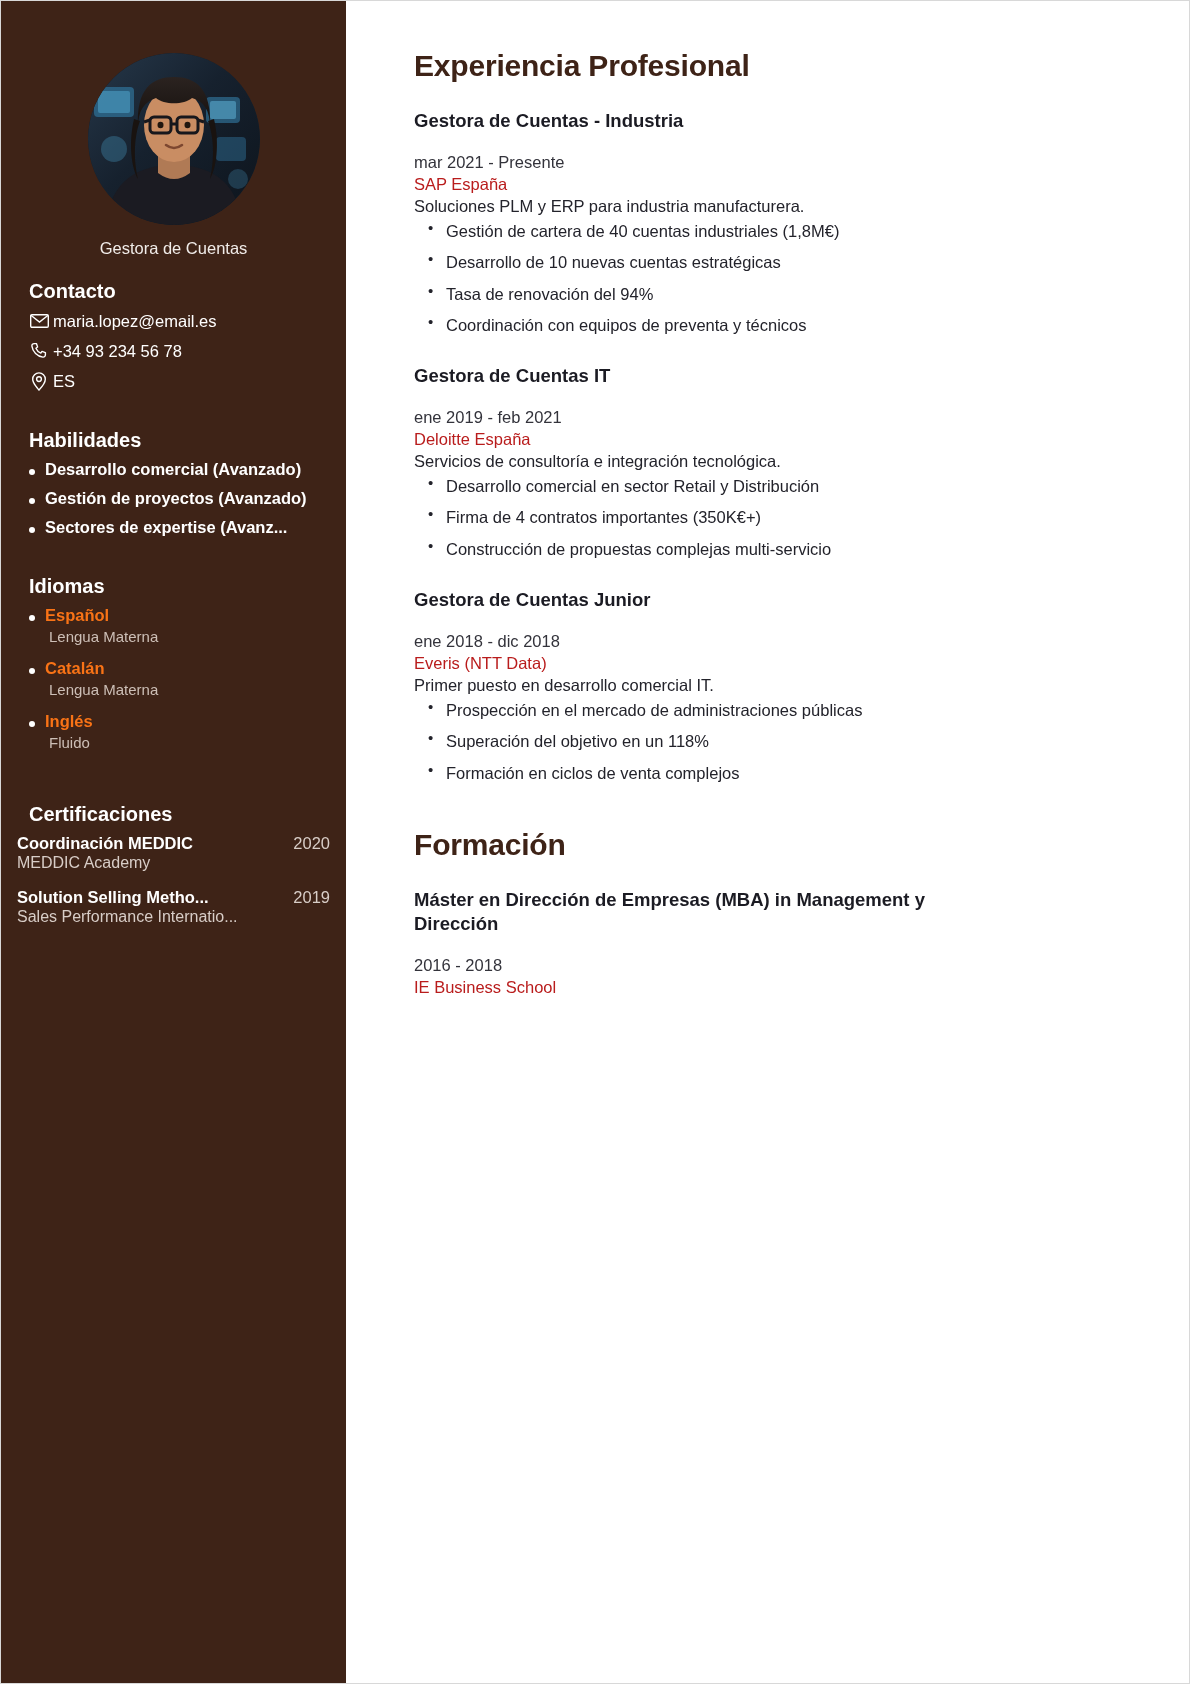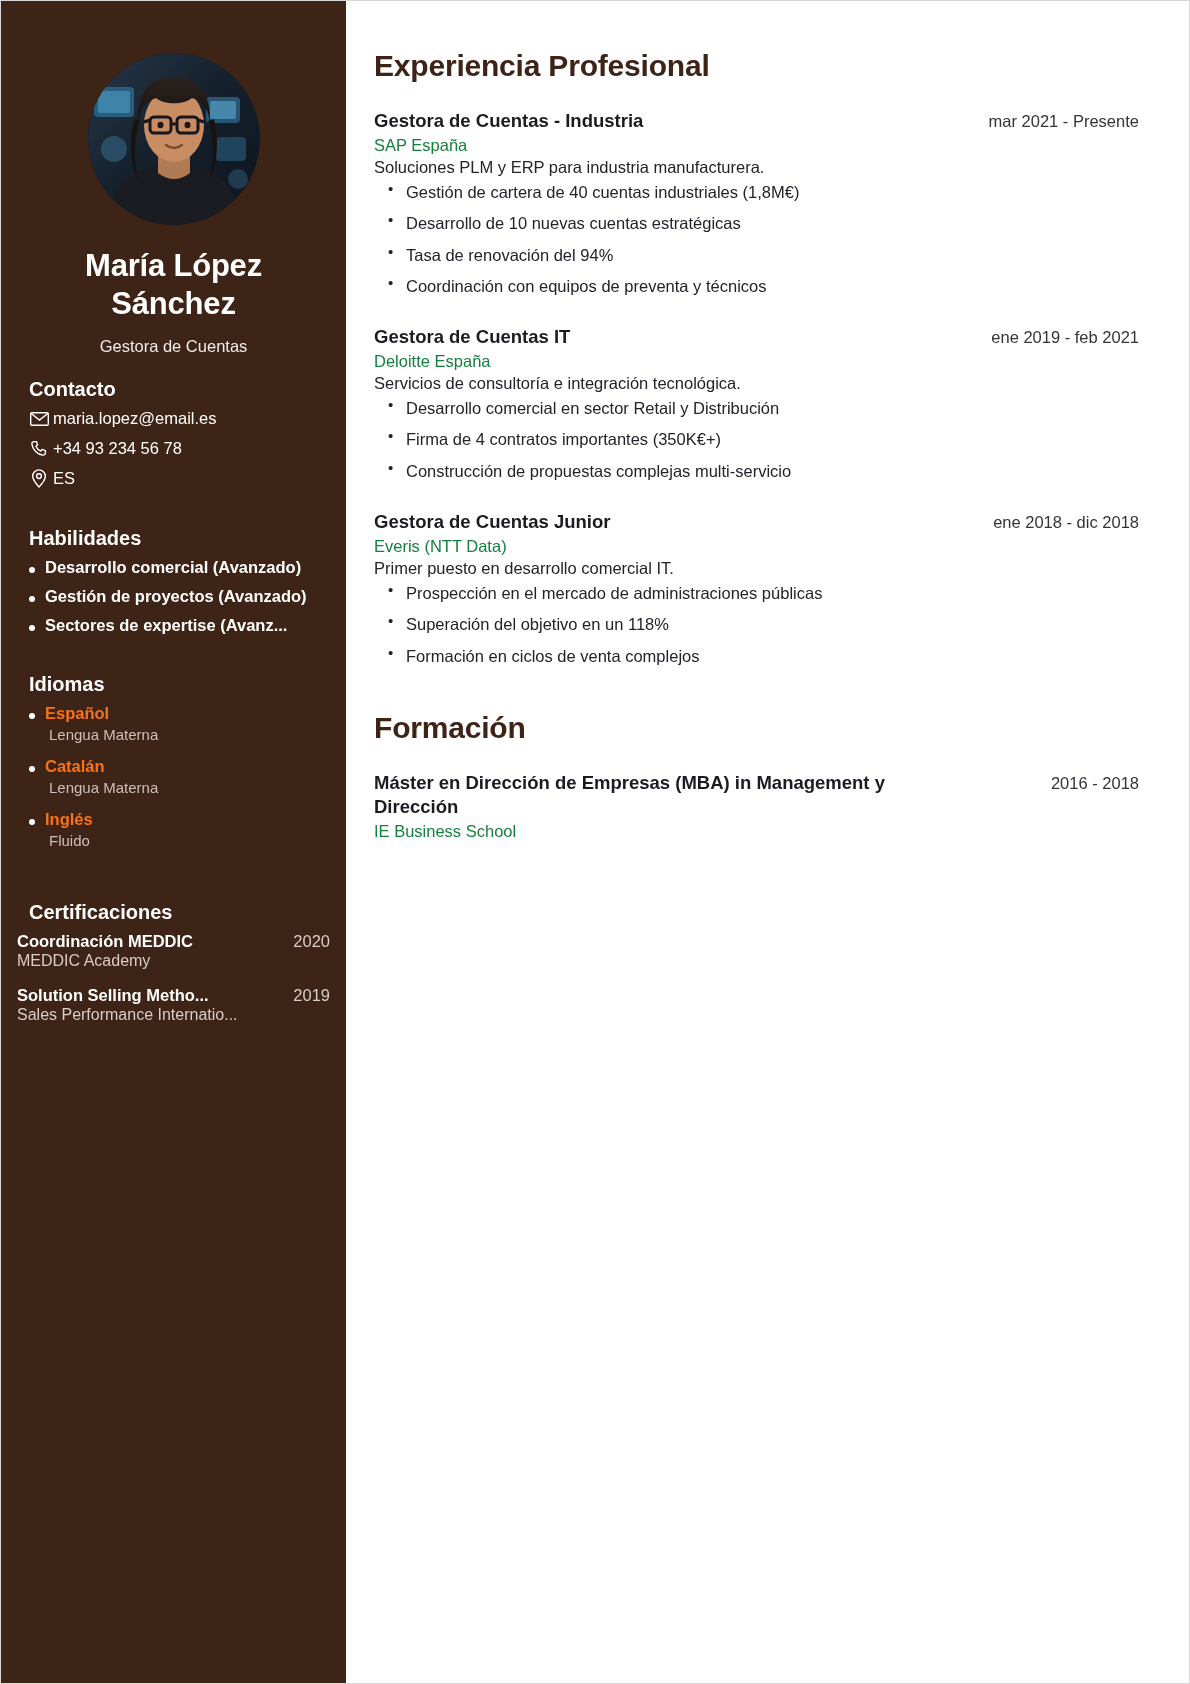--- a/index.html
+++ b/index.html
@@ -162,55 +162,56 @@
     margin-top: 1px;
     white-space: nowrap;
     overflow: hidden;
     text-overflow: ellipsis;
   }
 
   
   .main {
     flex: 1;
     box-sizing: border-box;
-    padding: 48px 50px 0 28px;
+    padding: 48px 50px 0 68px;
     background: #ffffff;
   }
   .main-h {
     font-size: 30px;
     font-weight: bold;
     color: #3E2317;
     margin: 0 0 26px 0;
     letter-spacing: -0.2px;
   }
   .sec-formacion-h { margin-top: 44px; }
 
   .entry { margin-bottom: 28px; }
   .entry-head {
     display: flex;
     justify-content: space-between;
     align-items: baseline;
     gap: 20px;
+    flex-direction: column;
   }
   .entry-title {
     font-size: 18.5px;
     font-weight: bold;
     color: #1b1b23;
     line-height: 1.3;
   }
   .entry-date {
     font-size: 16.5px;
     color: #33333b;
     white-space: nowrap;
     text-align: right;
     font-weight: normal;
   }
   .entry-org {
     font-size: 16.5px;
-    color: #15803d;
+    color: #b91c1c;
     margin-top: 3px;
   }
   .entry-desc {
     font-size: 16.5px;
     color: #23232b;
     margin-top: 3px;
   }
   .bullets {
     list-style: none;
     margin: 4px 0 0 0;
@@ -289,24 +290,20 @@
 
             <ellipse cx="72.5" cy="72" rx="3" ry="3.2" fill="#20160f"></ellipse>
             <ellipse cx="99.5" cy="72" rx="3" ry="3.2" fill="#20160f"></ellipse>
 
             <path d="M78 92 q8 6 16 0" stroke="#7d4730" stroke-width="2.6" fill="none" stroke-linecap="round"></path>
           </g>
         </svg>
       </div>
     </div>
 
-    <div class="person-name">
-      <div>María López</div>
-      <div>Sánchez</div>
-    </div>
     <div class="person-title">Gestora de Cuentas</div>
 
     <section class="sec-contacto">
       <h2 class="side-h">Contacto</h2>
 
       <div class="contact-row">
         <span class="ic">
           <svg width="19" height="14" viewBox="0 0 19 14" fill="none" stroke="#ffffff" stroke-width="1.4">
             <rect x="0.7" y="0.7" width="17.6" height="12.6" rx="1.2"></rect>
             <path d="M0.9 1.3 L9.5 8 L18.1 1.3"></path>

